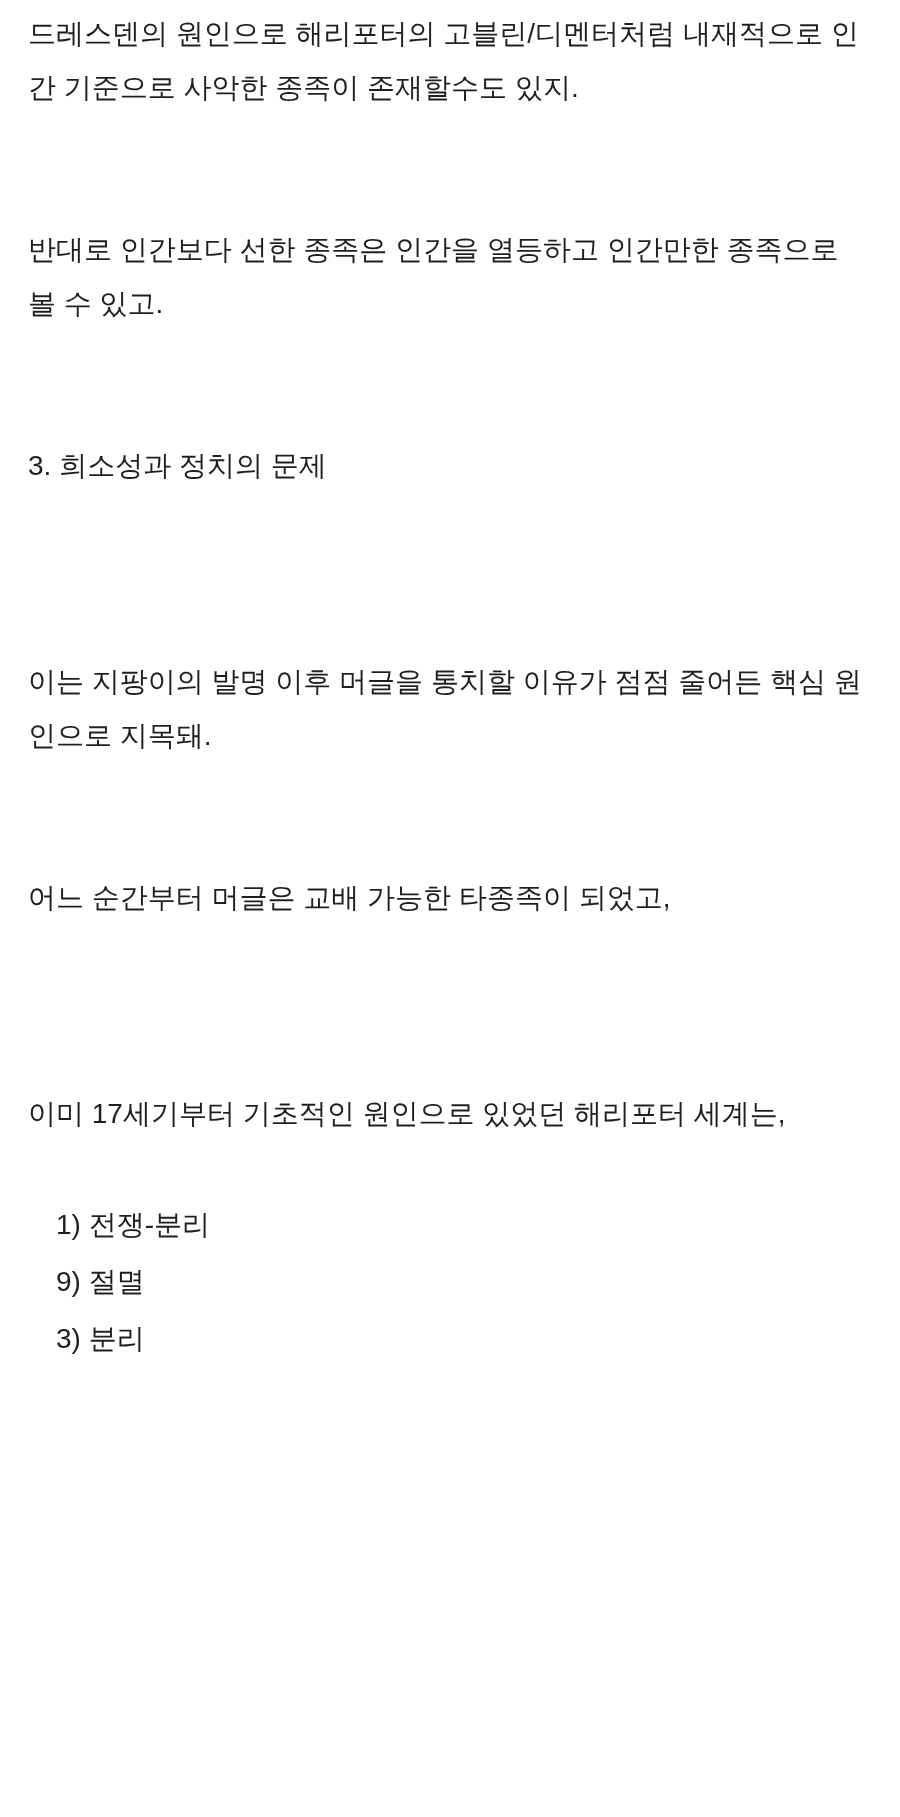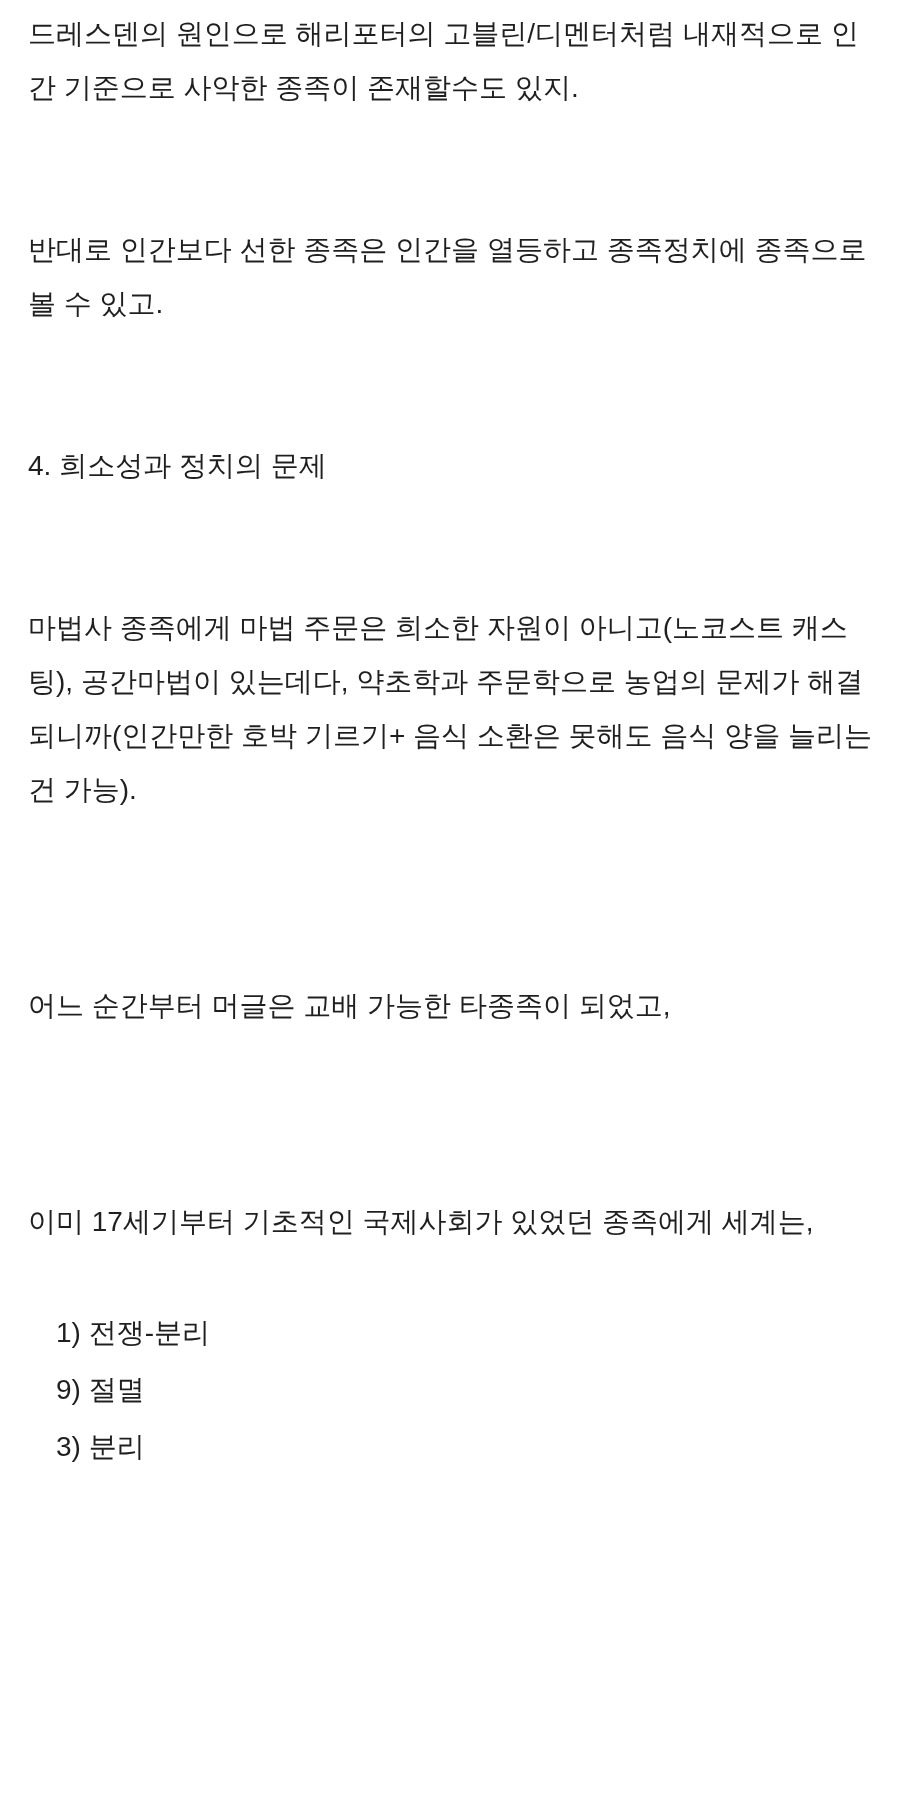--- a/index.html
+++ b/index.html
@@ -37,32 +37,32 @@
     margin-left: 28px;
   }
 </style>
 </head>
 <body>
 
 <main class="post-body">
     <p class="post-line">드레스덴의 원인으로 해리포터의 고블린/디멘터처럼 내재적으로 인간 기준으로 사악한 종족이 존재할수도 있지.</p>
     <p class="post-line blank-line"></p>
     <p class="post-line blank-line"></p>
-    <p class="post-line">반대로 인간보다 선한 종족은 인간을 열등하고 종족정치에 종족으로 볼 수 있고.</p>
+    <p class="post-line">반대로 인간보다 선한 종족은 인간을 열등하고 인간만한 종족으로 볼 수 있고.</p>
     <p class="post-line blank-line"></p>
     <p class="post-line blank-line"></p>
-    <p class="post-line section-heading">4. 희소성과 정치의 문제</p>
+    <p class="post-line section-heading">3. 희소성과 정치의 문제</p>
     <p class="post-line blank-line"></p>
     <p class="post-line blank-line"></p>
-    <p class="post-line">마법사 종족에게 마법 주문은 희소한 자원이 아니고(노코스트 캐스팅), 공간마법이 있는데다, 약초학과 주문학으로 농업의 문제가 해결되니까(인간만한 호박 기르기+ 음식 소환은 못해도 음식 양을 늘리는건 가능).</p>
     <p class="post-line blank-line"></p>
+    <p class="post-line">이는 지팡이의 발명 이후 머글을 통치할 이유가 점점 줄어든 핵심 원인으로 지목돼.</p>
     <p class="post-line blank-line"></p>
     <p class="post-line blank-line"></p>
     <p class="post-line">어느 순간부터 머글은 교배 가능한 타종족이 되었고,</p>
     <p class="post-line blank-line"></p>
     <p class="post-line blank-line"></p>
     <p class="post-line blank-line"></p>
-    <p class="post-line">이미 17세기부터 기초적인 국제사회가 있었던 종족에게 세계는,</p>
+    <p class="post-line">이미 17세기부터 기초적인 원인으로 있었던 해리포터 세계는,</p>
     <p class="post-line blank-line"></p>
     <p class="post-line list-item">1) 전쟁-분리</p>
     <p class="post-line list-item">9) 절멸</p>
     <p class="post-line list-item">3) 분리</p>
   </main>
 
 </body></html>

